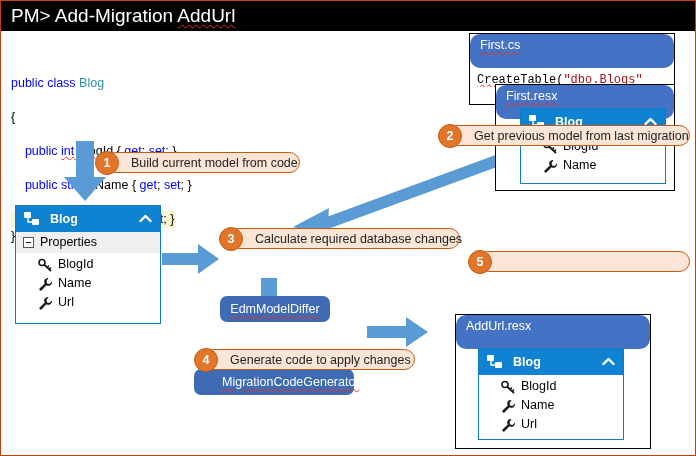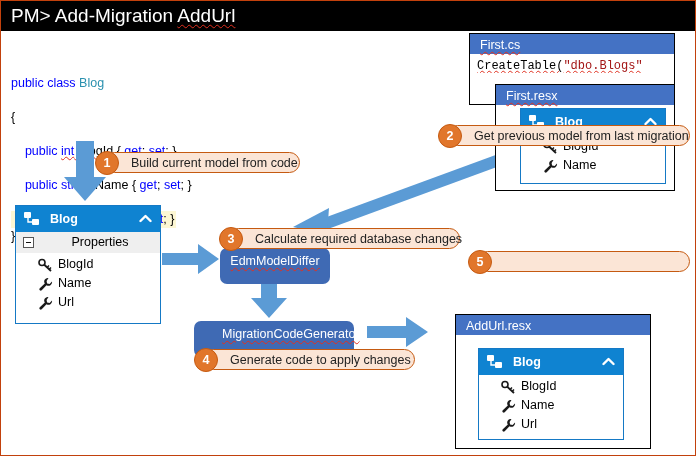--- a/index.html
+++ b/index.html
@@ -81,27 +81,28 @@
 
   
   .filecard{
     position:absolute;
     background:#ffffff;
     border:1.6px solid #000000;
     box-sizing:border-box;
     z-index:10;
   }
   .filecard .fhdr{
-    height:20px;
+    height:34px;
     background:#4472c4;
     color:#ffffff;
     font-size:12.5px;line-height:22px;
     padding-left:10px;
     box-sizing:border-box;
     white-space:nowrap;
+    border-radius:10px;
   }
   .filecard .fbody{
     font-family:"Liberation Mono","DejaVu Sans Mono",monospace;
     font-size:12px;
     color:#000000;
     padding:5px 0 0 7px;
     white-space:nowrap;
     overflow:hidden;
   }
 
@@ -131,21 +132,20 @@
     position:absolute;right:8px;top:7px;width:13px;height:11px;
   }
   .classbox .sect{
     background:#efefef;
     height:21px;line-height:21px;
     font-size:12.5px;color:#000000;
     padding-left:24px;
     position:relative;
     white-space:nowrap;
     box-sizing:border-box;
-    text-align:center;
   }
   .classbox .sect .minus{
     position:absolute;left:7px;top:5px;
     width:11px;height:11px;
     border:1px solid #555555;
     box-sizing:border-box;
     background:#ffffff;
   }
   .classbox .sect .minus:after{
     content:"";position:absolute;left:2px;top:4px;width:5px;height:1px;background:#111111;
@@ -163,26 +163,27 @@
   .classbox.indentless .row .ricon{left:10px;}
 
   
   .compbox{
     position:absolute;
     background:#3f6ab4;
     border-radius:7px;
     color:#ffffff;
     font-size:12.5px;
     line-height:26px;
-    height:36px;
+    height:26px;
     text-align:center;
     padding:0 10px;
     box-sizing:border-box;
     white-space:nowrap;
     z-index:30;
+    margin-top:48px;
   }
 
   
   .arrow{position:absolute;z-index:5;}
 </style>
 </head>
 <body>
 
 <div class="page">
 

